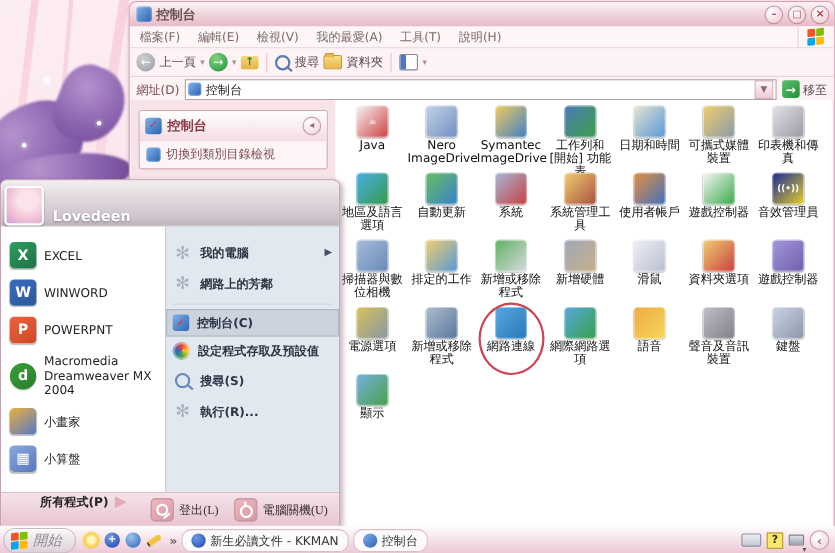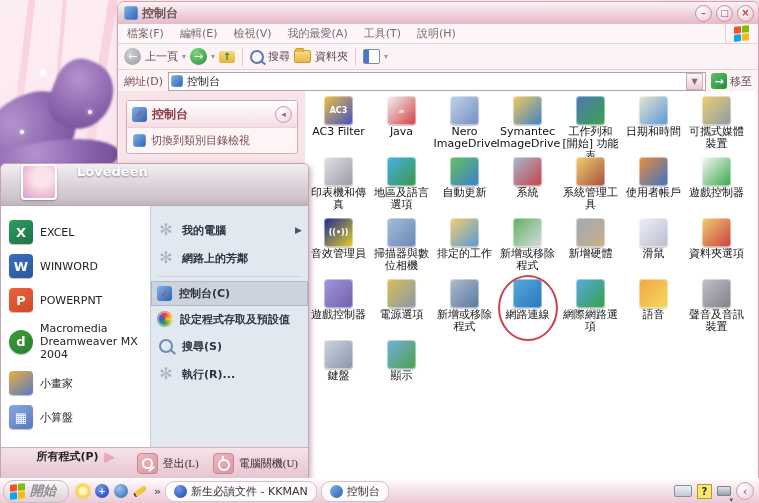--- a/index.html
+++ b/index.html
@@ -62,21 +62,21 @@
   .content{flex:1;background:#fff;overflow:hidden;}
   #cp-grid{display:grid;grid-template-columns:repeat(7,63px);grid-auto-rows:61px;padding:4px 2px;justify-items:center;}
   .cp-item{width:62px;text-align:center;position:relative;cursor:default;}
   .cp-ic{width:29px;height:29px;margin:1px auto 1px;border-radius:4px;box-shadow:inset 0 0 0 1px rgba(255,255,255,.45),0 1px 1px rgba(0,0,0,.2);
          display:flex;align-items:center;justify-content:center;color:#fff;font-weight:bold;font-size:8px;}
   .cp-label{font-size:11px;line-height:1.1;color:#111;}
   .red-circle{position:absolute;left:1px;top:-3px;width:56px;height:62px;border:2px solid #cb4450;border-radius:50%;pointer-events:none;}
   
   .startmenu{position:absolute;left:0;top:163px;width:309px;height:315px;border:1px solid #c9a2b0;border-radius:6px 6px 0 0;
              box-shadow:2px 2px 5px rgba(120,70,90,.4);background:#fff;box-sizing:border-box;}
-  .sm-banner{height:41px;border-radius:5px 5px 0 0;display:flex;align-items:flex-start;gap:20px;padding:0 20px;
+  .sm-banner{height:41px;border-radius:5px 5px 0 0;display:flex;align-items:flex-end;gap:8px;padding:0 3px;
              background:linear-gradient(#f2eef0,#cdc2ca 85%,#bfb3bc);}
   .avatar{width:32px;height:32px;border-radius:4px;border:2px solid #fefefe;box-shadow:0 1px 2px rgba(0,0,0,.3);
           background:radial-gradient(circle at 60% 35%,#fbe3ec 30%,#f3c2d6 60%,#caa0d8);}
   .sm-user{color:#fff;font-weight:bold;font-size:13px;text-shadow:0 1px 2px #8a8090;}
   .sm-body{display:flex;height:241px;border-top:1px solid #b8aab4;}
   .sm-left{width:149px;background:#fff;padding-top:9px;box-sizing:border-box;display:flex;flex-direction:column;}
   .sm-left-item{display:flex;align-items:center;gap:7px;padding:5px 6px 5px 8px;color:#222;}
   .sm-app-ic{width:24px;height:24px;border-radius:4px;display:flex;align-items:center;justify-content:center;color:#fff;font-weight:bold;font-size:13px;flex:0 0 auto;box-shadow:0 1px 1px rgba(0,0,0,.25);}
   .sm-sep{height:1px;background:#e4dadd;margin:4px 8px;}
   .all-programs{margin-top:auto;display:flex;align-items:center;justify-content:center;gap:6px;padding:7px 4px;font-weight:bold;color:#222;}
@@ -96,21 +96,21 @@
   .bot-ic{width:19px;height:19px;border-radius:4px;border:1px solid #c08890;background:linear-gradient(145deg,#eeb9c2,#d896a2);position:relative;}
   .key-ic::before{content:"";position:absolute;left:4px;top:4px;width:7px;height:7px;border:2px solid #fff;border-radius:50%;}
   .key-ic::after{content:"";position:absolute;right:2px;bottom:3px;width:7px;height:2px;background:#fff;transform:rotate(-40deg);}
   .pwr-ic::before{content:"";position:absolute;left:4px;top:5px;width:8px;height:8px;border:2px solid #fff;border-radius:50%;}
   .pwr-ic::after{content:"";position:absolute;left:8px;top:2px;width:2px;height:5px;background:#fff;}
   
   .taskbar{position:absolute;left:0;right:0;top:478px;height:25px;display:flex;align-items:center;gap:4px;padding:0 3px;box-sizing:border-box;
            background:linear-gradient(#fefbfc,#f3dce4 60%,#ecc9d6);border-top:1px solid #fff;}
   .start-btn{height:21px;padding:0 12px 0 6px;border-radius:11px;display:flex;align-items:center;gap:5px;
              background:linear-gradient(#fbf7f8,#ddd1d7);border:1px solid #c9bac2;box-shadow:inset 0 1px 0 #fff;}
-  .start-label{font-style:italic;font-weight:bold;font-size:13px;color:#8f8a94;}
+  .start-label{font-style:italic;font-weight:normal;font-size:13px;color:#8f8a94;}
   .ql{display:flex;align-items:center;gap:5px;padding:0 3px;}
   .ql-ic{width:14px;height:14px;border-radius:50%;}
   .ql-sun{background:radial-gradient(circle,#fff6c0 30%,#f5c828 70%);border-radius:50%;box-shadow:0 0 3px #f5c828;}
   .ql-kkman{background:radial-gradient(circle at 35% 30%,#6f9ae8,#1f3fa8);display:flex;align-items:center;justify-content:center;color:#fff;font-size:9px;font-weight:bold;}
   .ql-globe{background:radial-gradient(circle at 35% 30%,#9cc4ee,#2a62b8);}
   .ql-pencil{width:14px;height:5px;border-radius:2px;background:linear-gradient(90deg,#6b4a2a 12%,#f2c63c 12%);transform:rotate(-35deg);}
   .overflow{color:#6a5a60;font-weight:bold;}
   .task-btn{height:19px;border-radius:9px;display:flex;align-items:center;gap:4px;padding:0 8px;background:#fdfafb;
             border:1px solid #d9bfca;box-shadow:inset 0 1px 0 #fff;color:#333;}
   .task-btn .mini-ic{width:13px;height:13px;border-radius:50%;flex:0 0 auto;}
@@ -201,24 +201,20 @@
         </div>
         <div class="panel-item">
           <span class="title-ic" style="width:13px;height:13px"></span>
           <span>切換到類別目錄檢視</span>
         </div>
       </div>
     </div>
     <div class="content">
       <div id="cp-grid">
           <div class="cp-item">
-            <span class="cp-ic" style="background: linear-gradient(135deg, rgb(240, 192, 64), rgb(64, 80, 200));">AC3</span>
-            <div class="cp-label">AC3 Filter</div>
-          </div>
-          <div class="cp-item">
             <span class="cp-ic" style="background: linear-gradient(135deg, rgb(245, 245, 245), rgb(208, 64, 64));">☕</span>
             <div class="cp-label">Java</div>
           </div>
           <div class="cp-item">
             <span class="cp-ic" style="background: linear-gradient(135deg, rgb(195, 210, 232), rgb(115, 144, 194));"></span>
             <div class="cp-label">Nero ImageDrive</div>
           </div>
           <div class="cp-item">
             <span class="cp-ic" style="background: linear-gradient(135deg, rgb(240, 204, 96), rgb(64, 128, 200));"></span>
             <div class="cp-label">Symantec ImageDrive</div>

